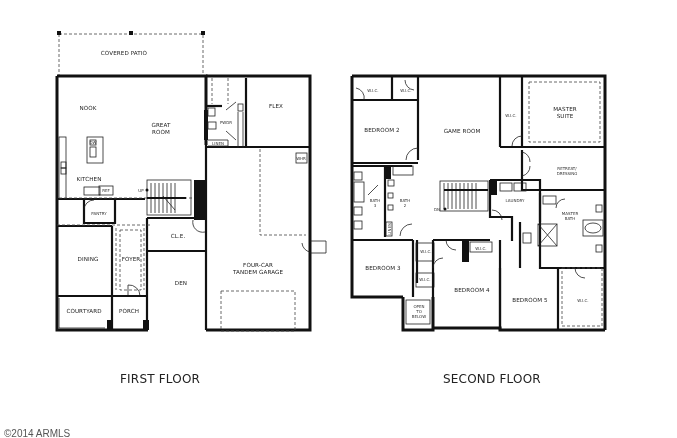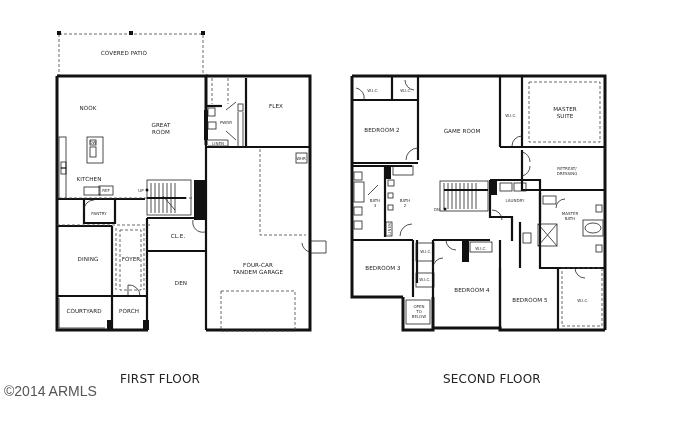--- a/index.html
+++ b/index.html
@@ -6,21 +6,21 @@
     body { width: 677px; height: 438px; position: relative; overflow: hidden; font-family: "DejaVu Sans", sans-serif; }
     svg { position: absolute; left: 0; top: 0; }
     .wall { fill: none; stroke: #111; stroke-width: 2.2; }
     .wall-thick { fill: none; stroke: #111; stroke-width: 3; }
     .thin { fill: none; stroke: #222; stroke-width: 0.8; }
     .dash { fill: none; stroke: #444; stroke-width: 0.8; stroke-dasharray: 3 2; }
     .solid { fill: #111; }
     .lbl { font-family: "DejaVu Sans", sans-serif; font-size: 5.6px; fill: #222; text-anchor: middle; letter-spacing: 0.1px; }
     .lbl-sm { font-family: "DejaVu Sans", sans-serif; font-size: 4px; fill: #333; text-anchor: middle; }
     .floor-title { position: absolute; font-family: "DejaVu Sans", sans-serif; font-size: 12px; color: #222; letter-spacing: 0.2px; white-space: nowrap; }
-    .copyright { position: absolute; left: 4px; top: 383px; font-family: "Liberation Sans", sans-serif; font-size: 14px; color: #555; }
+    .copyright { position: absolute; left: 4px; top: 428px; font-family: "Liberation Sans", sans-serif; font-size: 10px; color: #555; }
   </style>
 </head>
 <body>
 
 <svg width="677" height="438" viewBox="0 0 677 438">
 
   <g>
 
     <g>
       <path class="dash" d="M59 34 H203 V76"></path>

